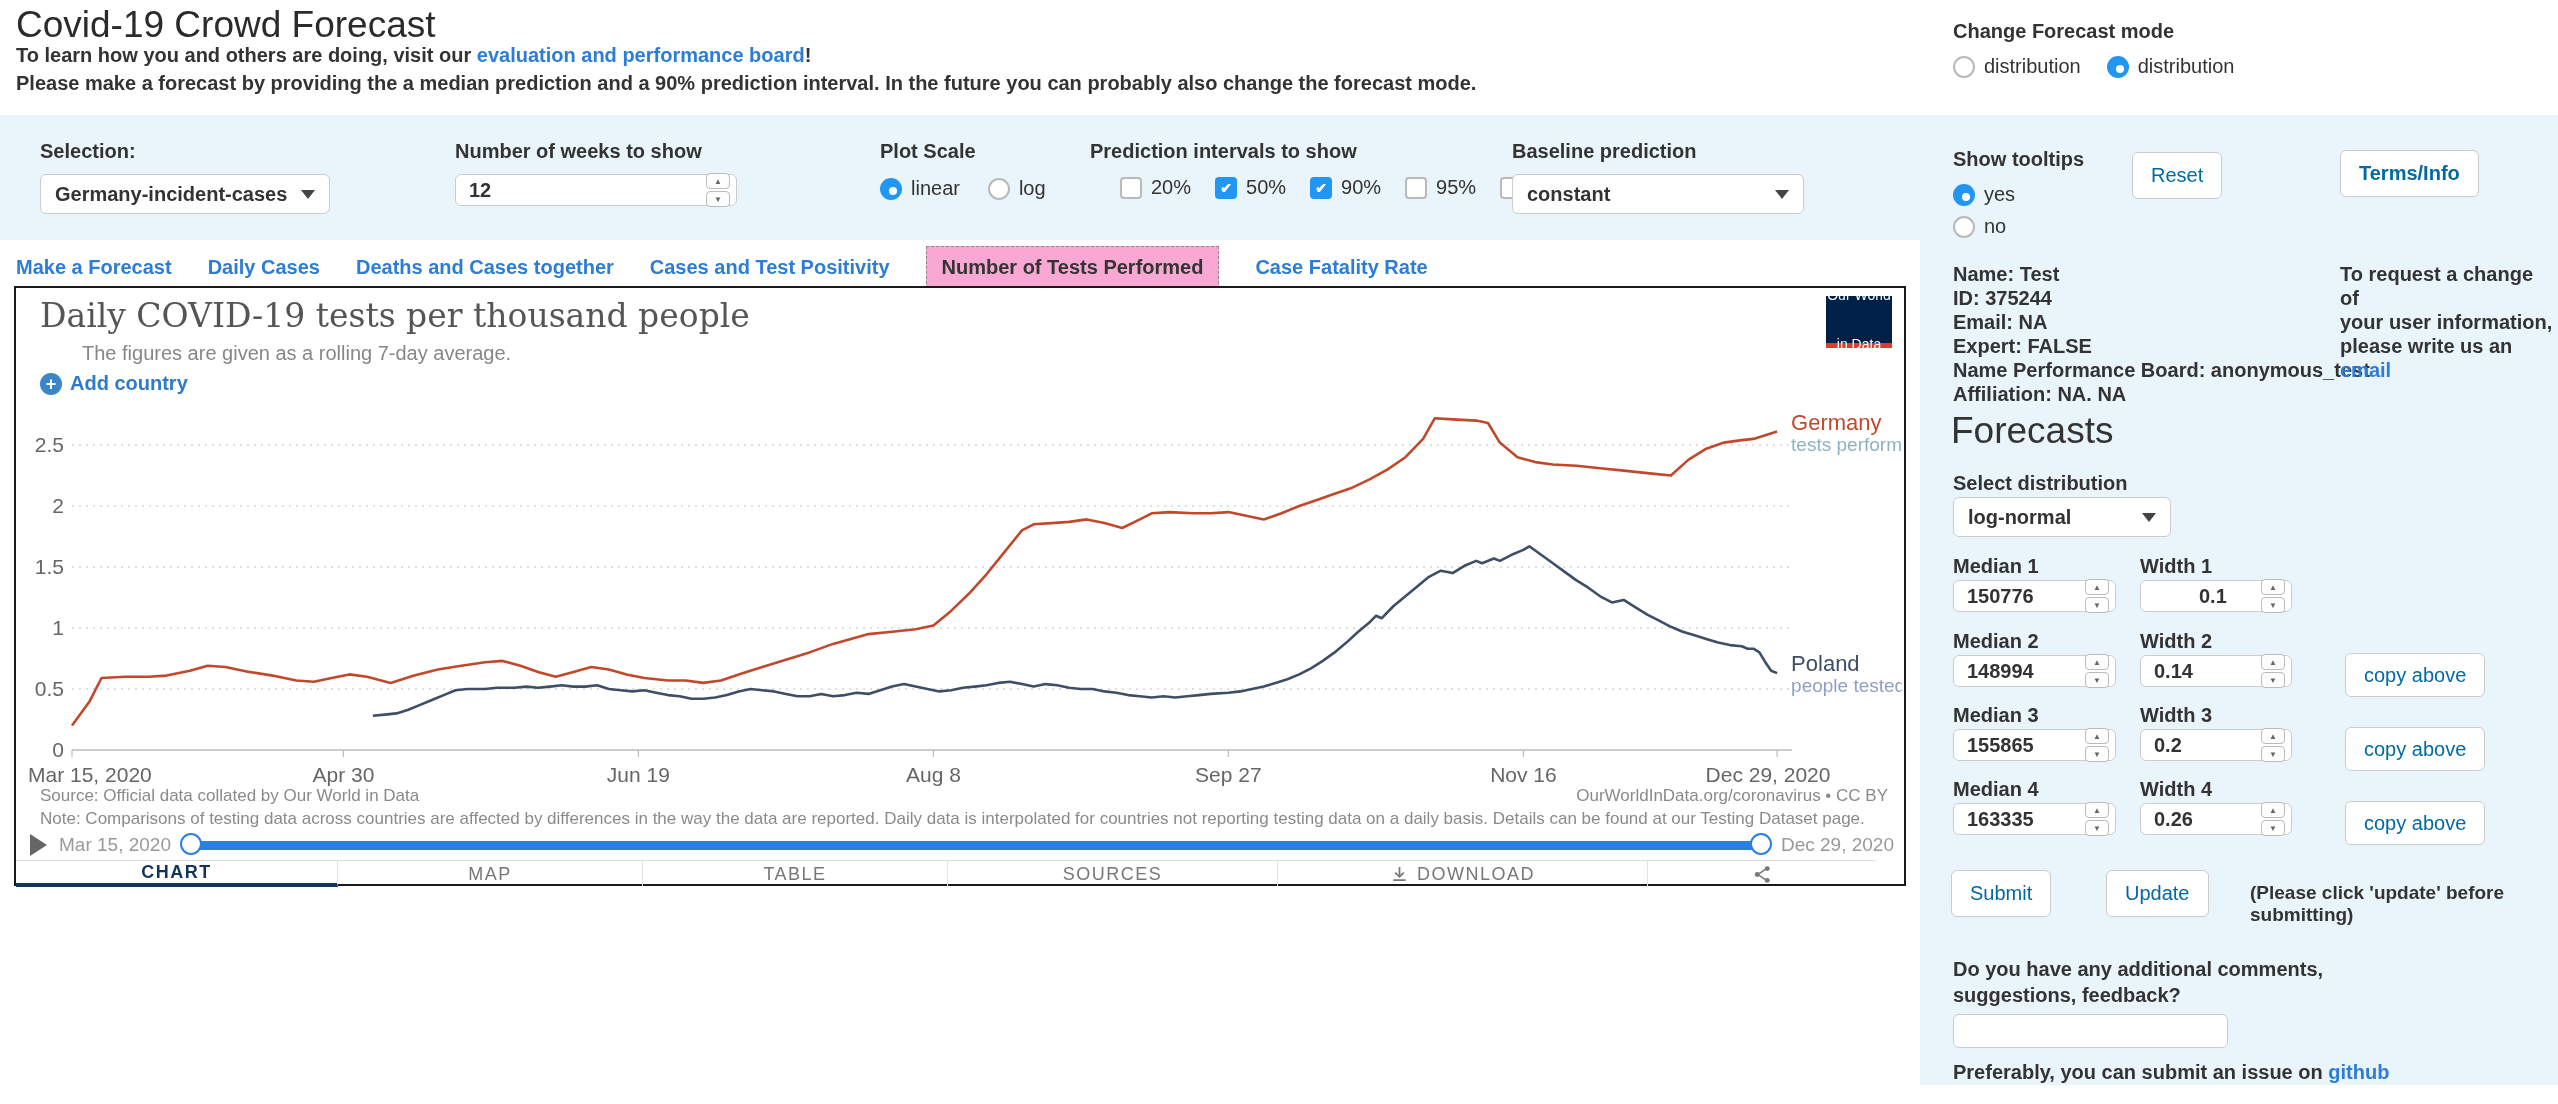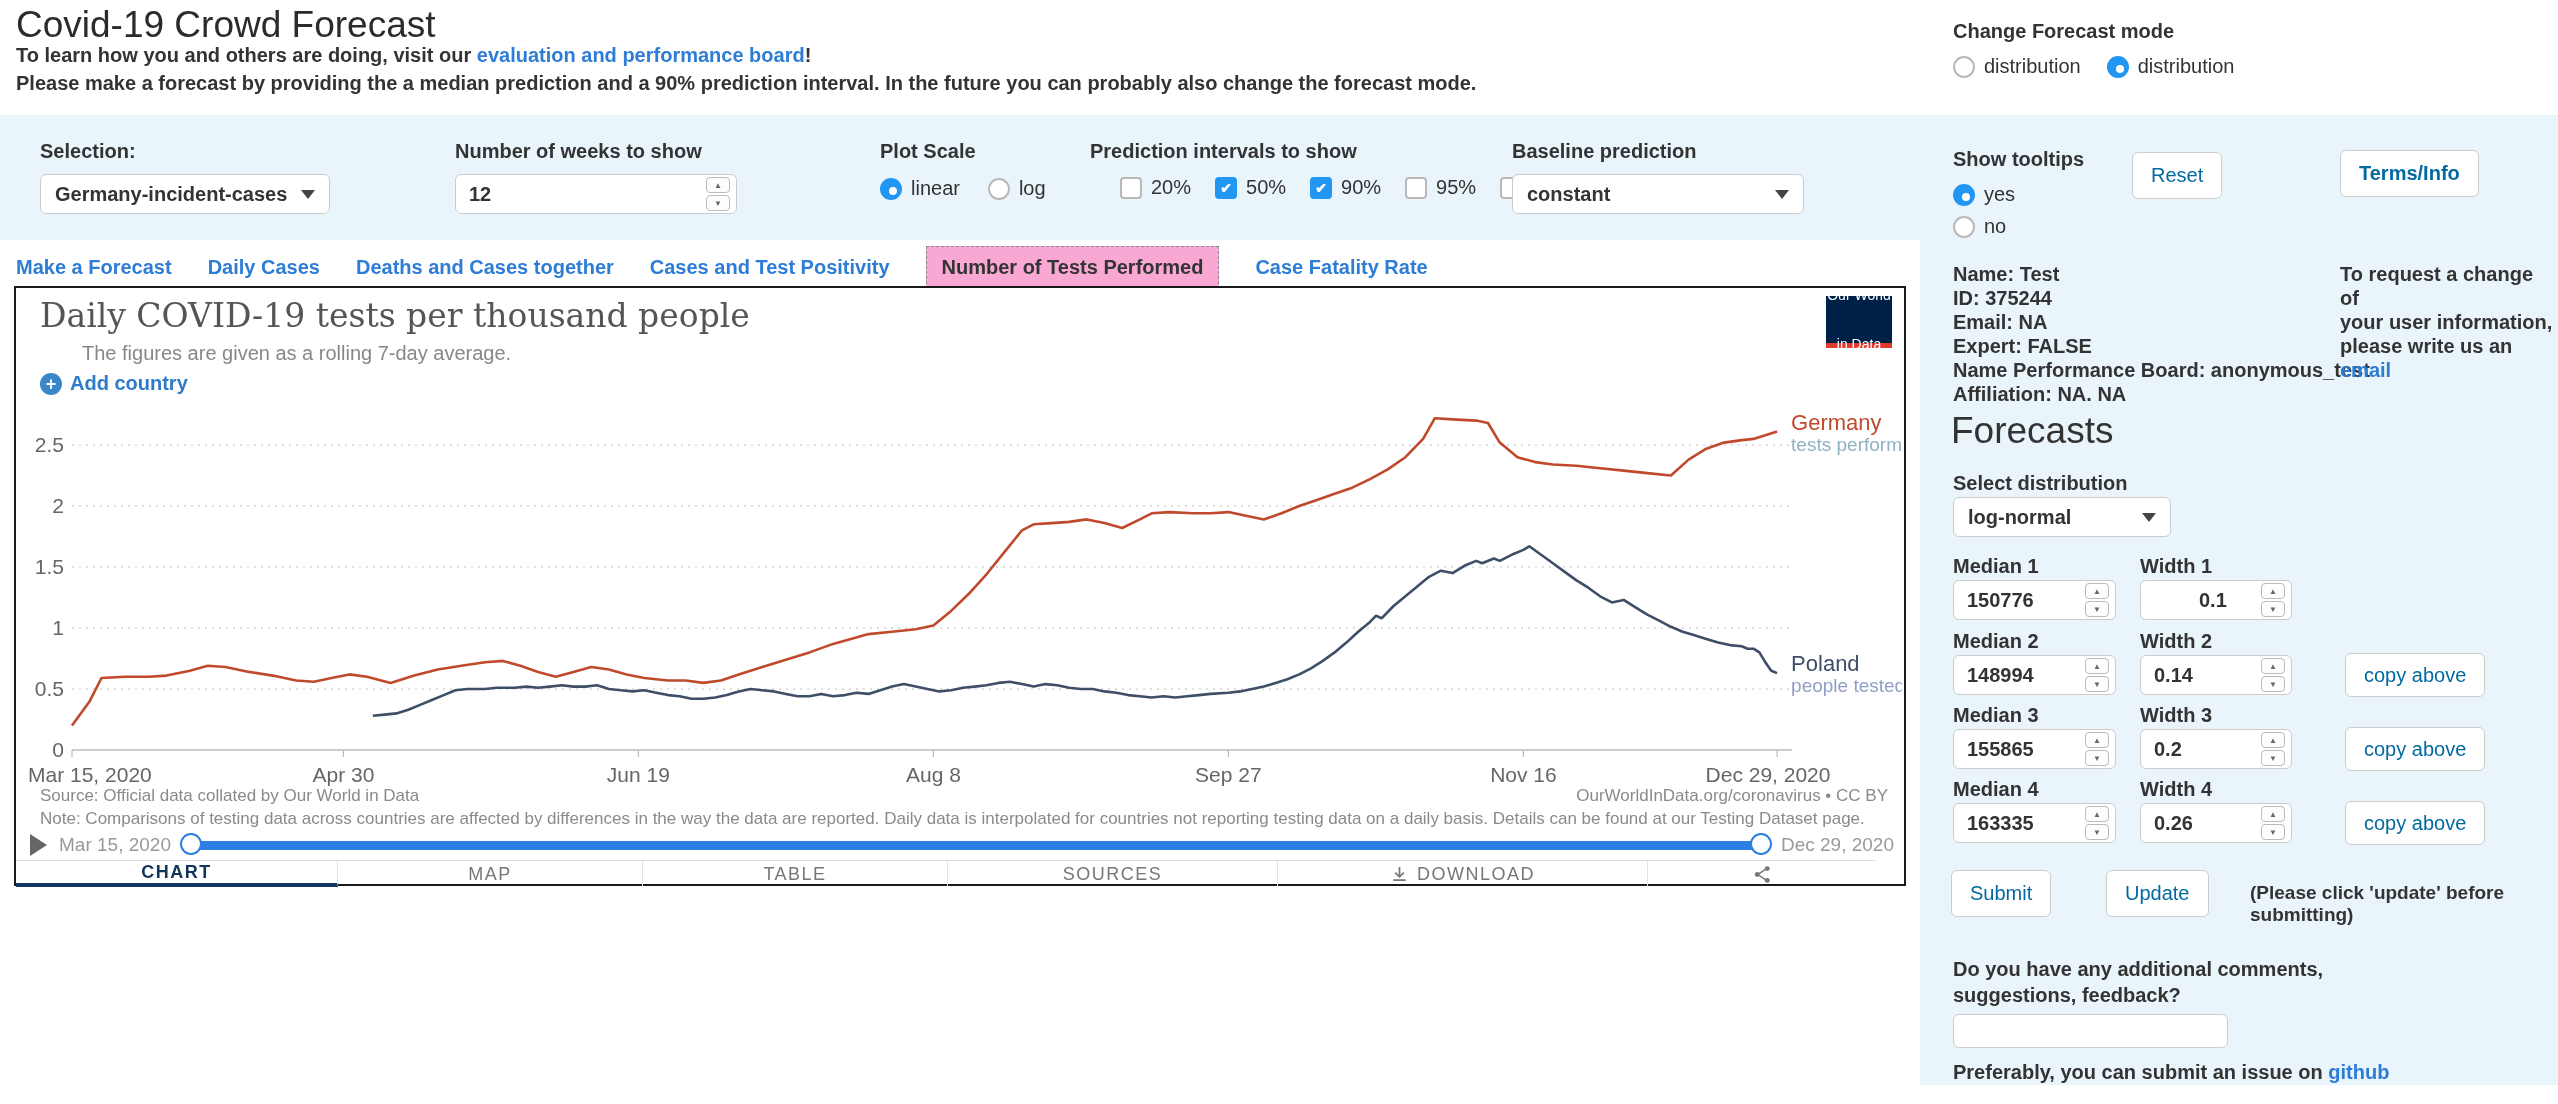--- a/index.html
+++ b/index.html
@@ -13,21 +13,21 @@
   .title{left:16px;top:4px;font-size:37px;font-weight:400;color:#2b2b2b;}
   .note{left:16px;font-size:20px;font-weight:700;color:#333;}
   a,.link{color:#2d7cd6;text-decoration:none;cursor:pointer;}
   
   .select{display:flex;align-items:center;justify-content:space-between;background:#fff;
           border:1px solid #ccc;border-radius:6px;height:40px;padding:0 14px;
           font-weight:700;font-size:20px;color:#333;cursor:pointer;box-sizing:border-box;}
   .caret{width:0;height:0;border-left:7px solid transparent;border-right:7px solid transparent;
          border-top:9px solid #444;}
   .numwrap{display:flex;align-items:center;background:#fff;border:1px solid #ccc;border-radius:6px;
-           height:40px;box-sizing:border-box;padding:0 6px 0 0;}
+           height:32px;box-sizing:border-box;padding:0 6px 0 0;}
   .numwrap input{flex:1;border:none;outline:none;background:transparent;font-weight:700;
            font-size:20px;color:#333;padding:0 0 0 13px;min-width:0;font-family:"Liberation Sans",sans-serif;}
   .spin{display:flex;flex-direction:column;gap:2px;}
   .spin span{display:flex;align-items:center;justify-content:center;width:22px;height:14px;
            border:1px solid #bbb;border-radius:4px;font-size:8px;color:#666;background:#fdfdfd;cursor:pointer;}
   .btn{display:inline-flex;align-items:center;justify-content:center;background:#fff;border:1px solid #ccc;
        border-radius:6px;font-size:20px;color:#0369a1;cursor:pointer;padding:0 18px;height:45px;
        font-family:"Liberation Sans",sans-serif;}
   .btn.bold{font-weight:700;}
   .radio{display:inline-block;width:22px;height:22px;border-radius:50%;background:#fff;

